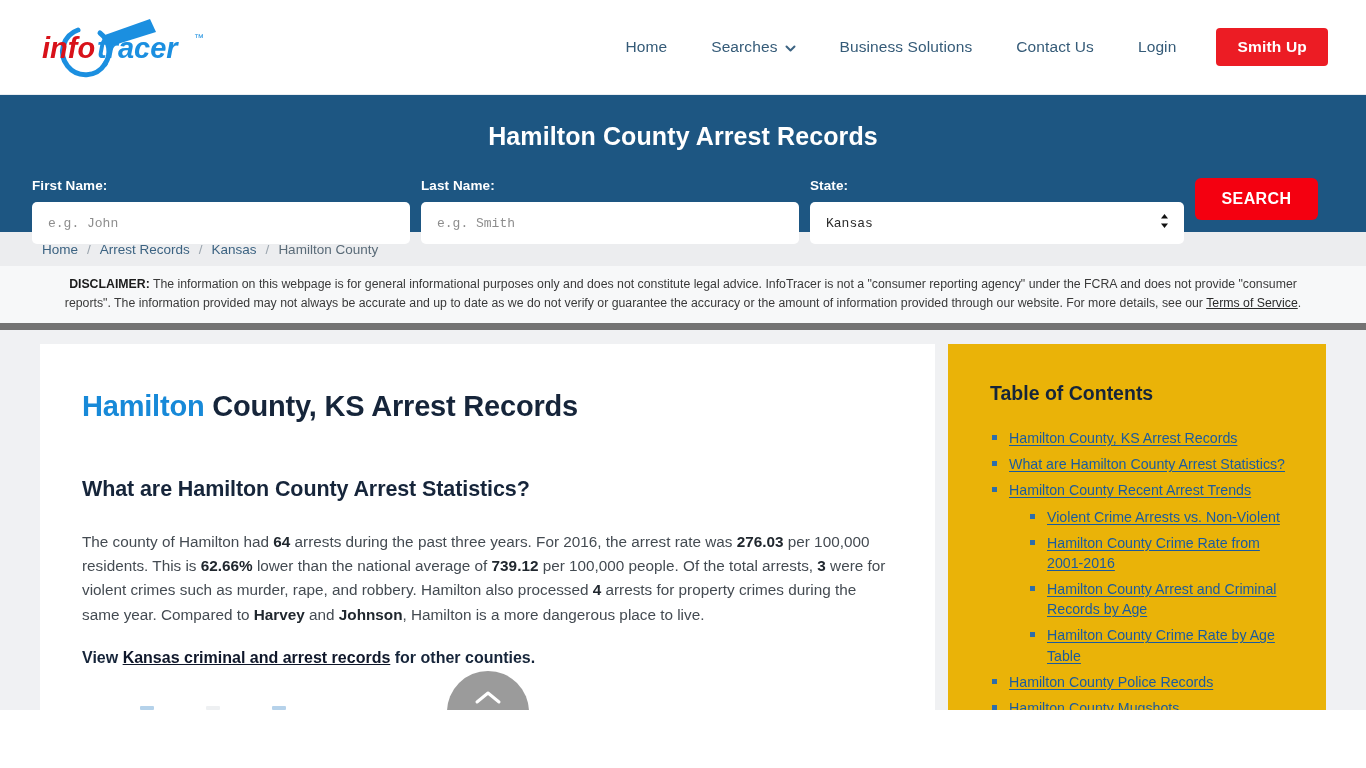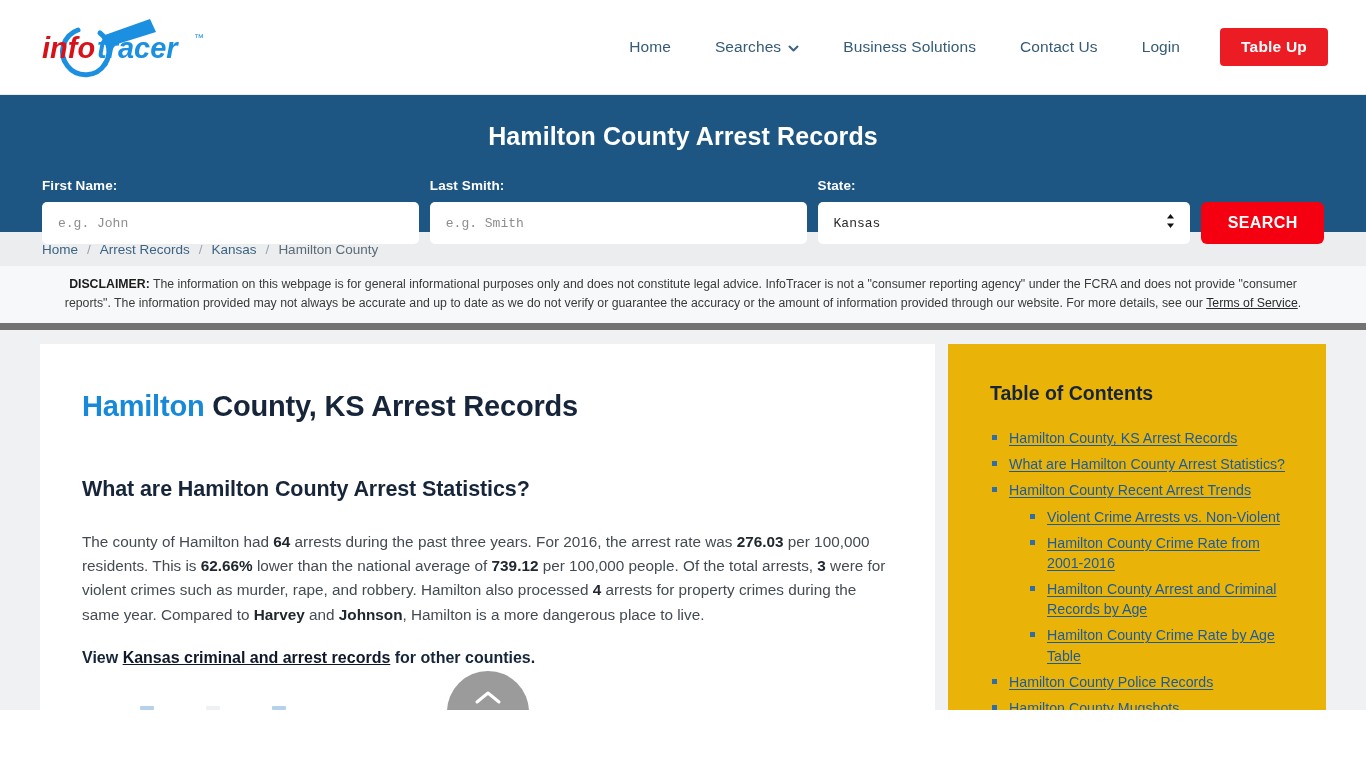--- a/index.html
+++ b/index.html
@@ -78,22 +78,22 @@
   .hero-title {
     color: #ffffff;
     font-size: 25px;
     font-weight: bold;
     text-align: center;
     margin: 0 0 27px 0;
     letter-spacing: .1px;
   }
   .search-row {
     display: flex;
-    align-items: flex-end;
-    padding: 0 42px;
+    align-items: flex-start;
+    padding: 0 32px;
     gap: 11px;
   }
   .field {
     display: flex;
     flex-direction: column;
   }
   .field.first { width: 378px; }
   .field.last  { width: 378px; }
   .field.state { width: 374px; }
   .field-label {
@@ -353,36 +353,36 @@
     </a>
 
     <a class="nav-item" href="#">
       <span>Contact Us</span>
     </a>
 
     <a class="nav-item" href="#">
       <span>Login</span>
     </a>
 
-    <button class="btn-signup">Table Up</button>
+    <button class="btn-signup">Smith Up</button>
   </nav>
 </header>
 
 <section class="hero">
   <h2 class="hero-title">Hamilton County Arrest Records</h2>
 
   <form class="search-row">
 
     <div class="field first">
       <label class="field-label">First Name:</label>
       <input type="text" placeholder="e.g. John" style="">
     </div>
 
     <div class="field last">
-      <label class="field-label">Last Smith:</label>
+      <label class="field-label">Last Name:</label>
       <input type="text" placeholder="e.g. Smith" style="">
     </div>
 
     <div class="field state">
       <label class="field-label">State:</label>
       <div class="select-wrap">
         <select>
           <option>Kansas</option>
         </select>
         <span class="select-arrows">

